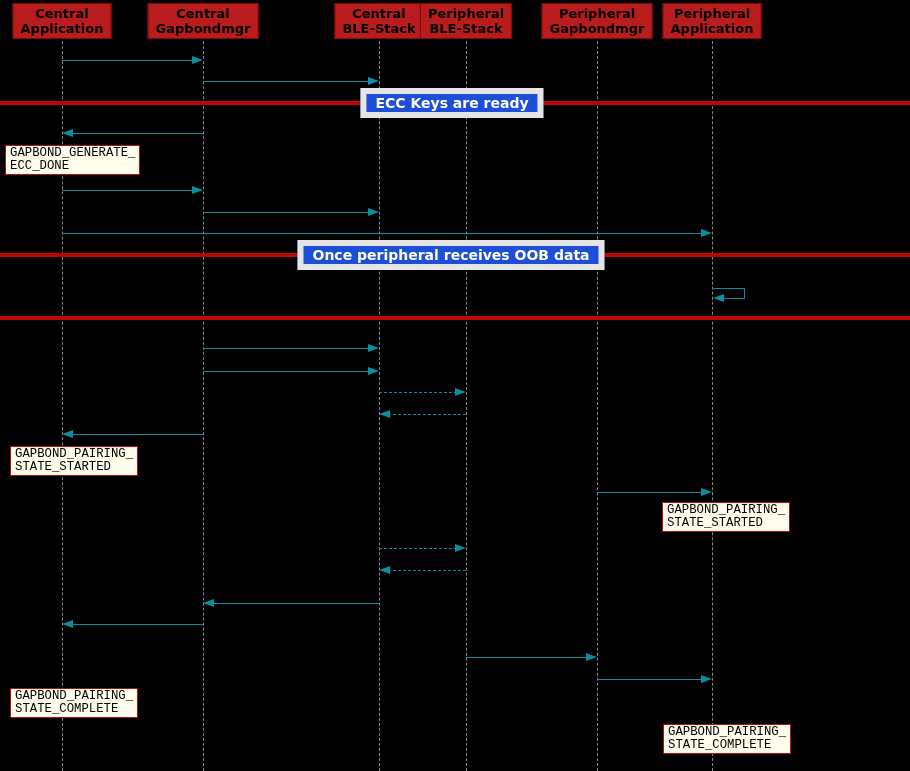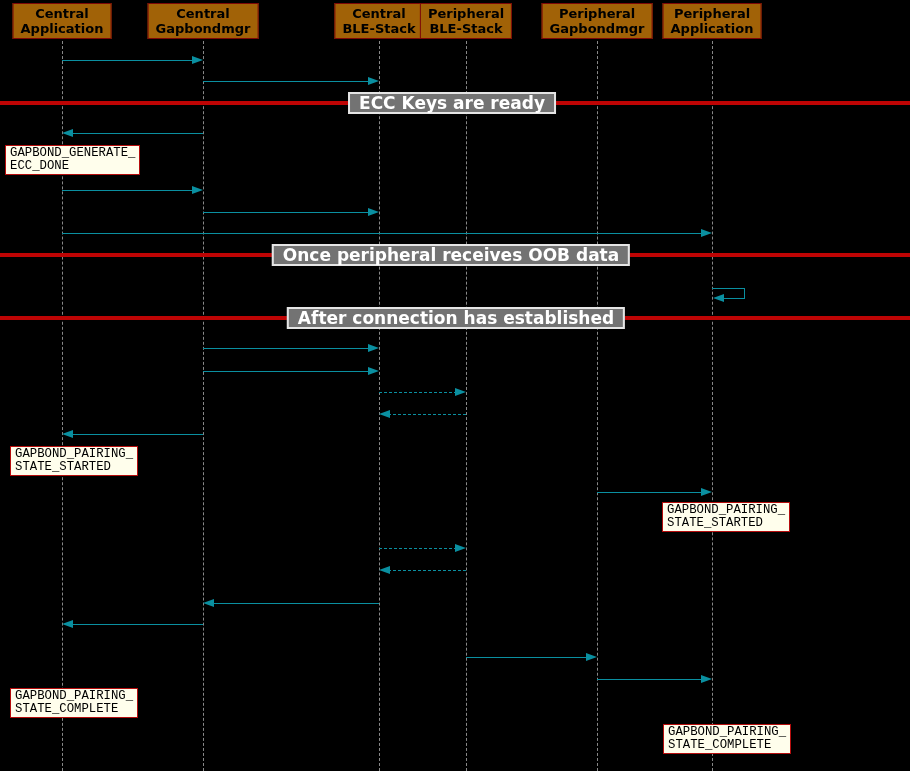--- a/index.html
+++ b/index.html
@@ -3,34 +3,34 @@
 <meta charset="utf-8">
 <style>
   html,body{margin:0;padding:0;background:#000;}
   #stage{
     position:relative;width:910px;height:771px;background:#000;overflow:hidden;
     font-family:"DejaVu Sans","Liberation Sans",sans-serif;
   }
   .lifeline{position:absolute;width:0;border-left:1px dashed #888888;}
   .participant-box{
     position:absolute;transform:translateX(-50%);
-    background:#a16207;border:1px solid #7D0808;
+    background:#b91c1c;border:1px solid #7D0808;
     color:#000;font-weight:bold;font-size:13px;line-height:15px;
     text-align:center;padding:2px 7px;white-space:nowrap;
   }
   .participant-box .pline{display:block;}
   .msg-line{position:absolute;height:0;}
   .msg-line.solid{border-top:1px solid;}
   .msg-line.dashed{border-top:1px dashed;}
   .arrowhead{position:absolute;width:0;height:0;border-top:4px solid transparent;border-bottom:4px solid transparent;}
   .divider-line{position:absolute;left:0;width:910px;height:4px;background:#BE0404;}
   .divider-label{
     position:absolute;transform:translate(-50%,-50%);
-    background:#737373;border:2px solid #e5e5e5;
-    color:#fff;font-weight:bold;font-size:17px;line-height:14px;
+    background:#1d4ed8;border:6px solid #e5e5e5;
+    color:#fff;font-weight:bold;font-size:14px;line-height:14px;
     padding:2px 9px;white-space:nowrap;
   }
   .note-box{
     position:absolute;background:#FFFEEC;border:1px solid #B50D0D;
     color:#000;font-size:12.3px;line-height:13px;padding:1px 4px;white-space:nowrap;font-family:Liberation Mono, monospace;
   }
   .note-box .nline{display:block;}
   .selfseg{position:absolute;background:#0A8FA0;}
 </style>
 </head>
@@ -81,21 +81,20 @@
     <div class="arrowhead" style="left: 701px; top: 675px; border-left: 11px solid rgb(10, 143, 160);"></div>
     <div class="selfseg" style="left: 712px; top: 288px; width: 32px; height: 1px;"></div>
     <div class="selfseg" style="left: 744px; top: 288px; width: 1px; height: 11px;"></div>
     <div class="selfseg" style="left: 723px; top: 298px; width: 21px; height: 1px;"></div>
     <div class="arrowhead" style="left: 713px; top: 294px; border-right: 11px solid rgb(10, 143, 160);"></div>
     <div class="divider-line" style="top: 101px;"></div>
     <div class="divider-label" style="left: 452px; top: 103px;">ECC Keys are ready</div>
     <div class="divider-line" style="top: 253px;"></div>
     <div class="divider-label" style="left: 451px; top: 255px;">Once peripheral receives OOB data</div>
     <div class="divider-line" style="top: 316px;"></div>
-    <div class="divider-label" style="left: 456px; top: 318px;">After connection has established</div>
     <div class="note-box" style="left: 5px; top: 145px;">
       <span class="nline">GAPBOND_GENERATE_</span>
       <span class="nline">ECC_DONE</span>
     </div>
     <div class="note-box" style="left: 10px; top: 446px;">
       <span class="nline">GAPBOND_PAIRING_</span>
       <span class="nline">STATE_STARTED</span>
     </div>
     <div class="note-box" style="left: 662px; top: 502px;">
       <span class="nline">GAPBOND_PAIRING_</span>

